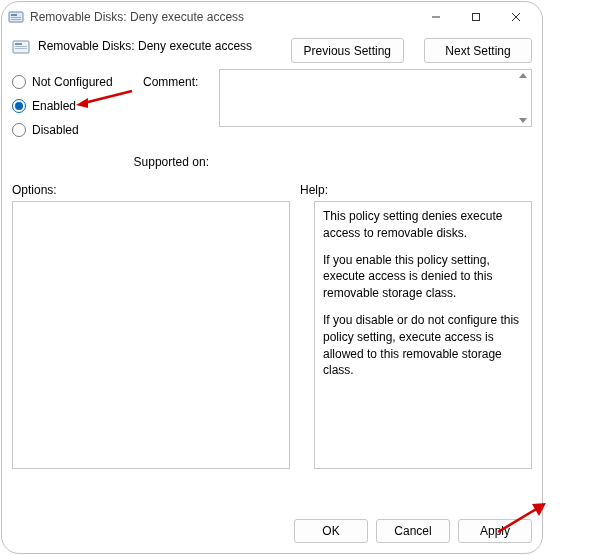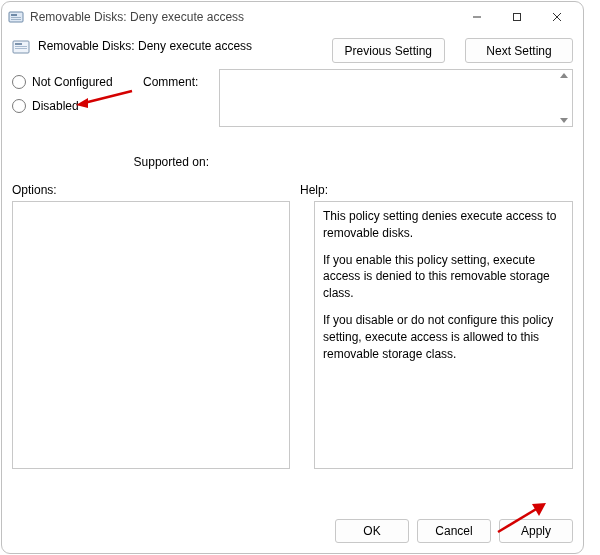--- a/index.html
+++ b/index.html
@@ -9,22 +9,22 @@
     font-size: 12px;
     color: #000;
     background: #fff;
     width: 600px;
     height: 555px;
     overflow: hidden;
     position: relative;
   }
   .window {
     border: 1px solid #c0c0c0;
-    border-radius: 9px;
-    width: 583px;
+    border-radius: 18px;
+    width: 542px;
     height: 553px;
     margin: 1px;
     background: #fff;
     display: flex;
     flex-direction: column;
     overflow: hidden;
   }
   .titlebar {
     display: flex;
     align-items: center;
@@ -264,20 +264,24 @@
       </div>
     </div>
 
     <div class="config-grid">
       <div class="radios">
         <label class="radio">
           <span class="radio-circle"></span>
           <span>Not Configured</span>
         </label>
         <label class="radio">
+          <span class="radio-circle sel"></span>
+          <span>Enabled</span>
+        </label>
+        <label class="radio">
           <span class="radio-circle"></span>
           <span>Disabled</span>
         </label>
       </div>
 
       <div class="comment-label">Comment:</div>
       <div class="comment-box">
         <div class="scroll-stub">
           <div class="tri up"></div>
           <div class="tri down"></div>

